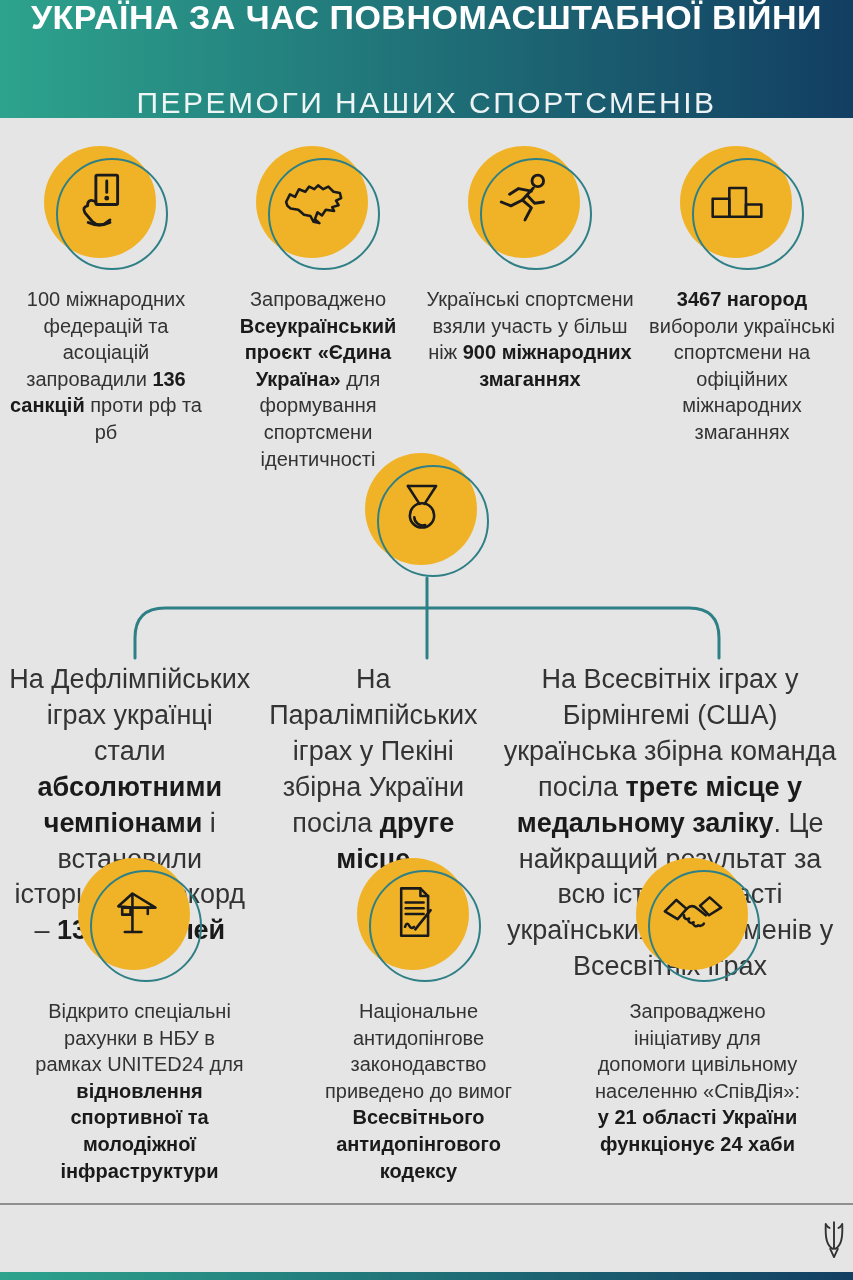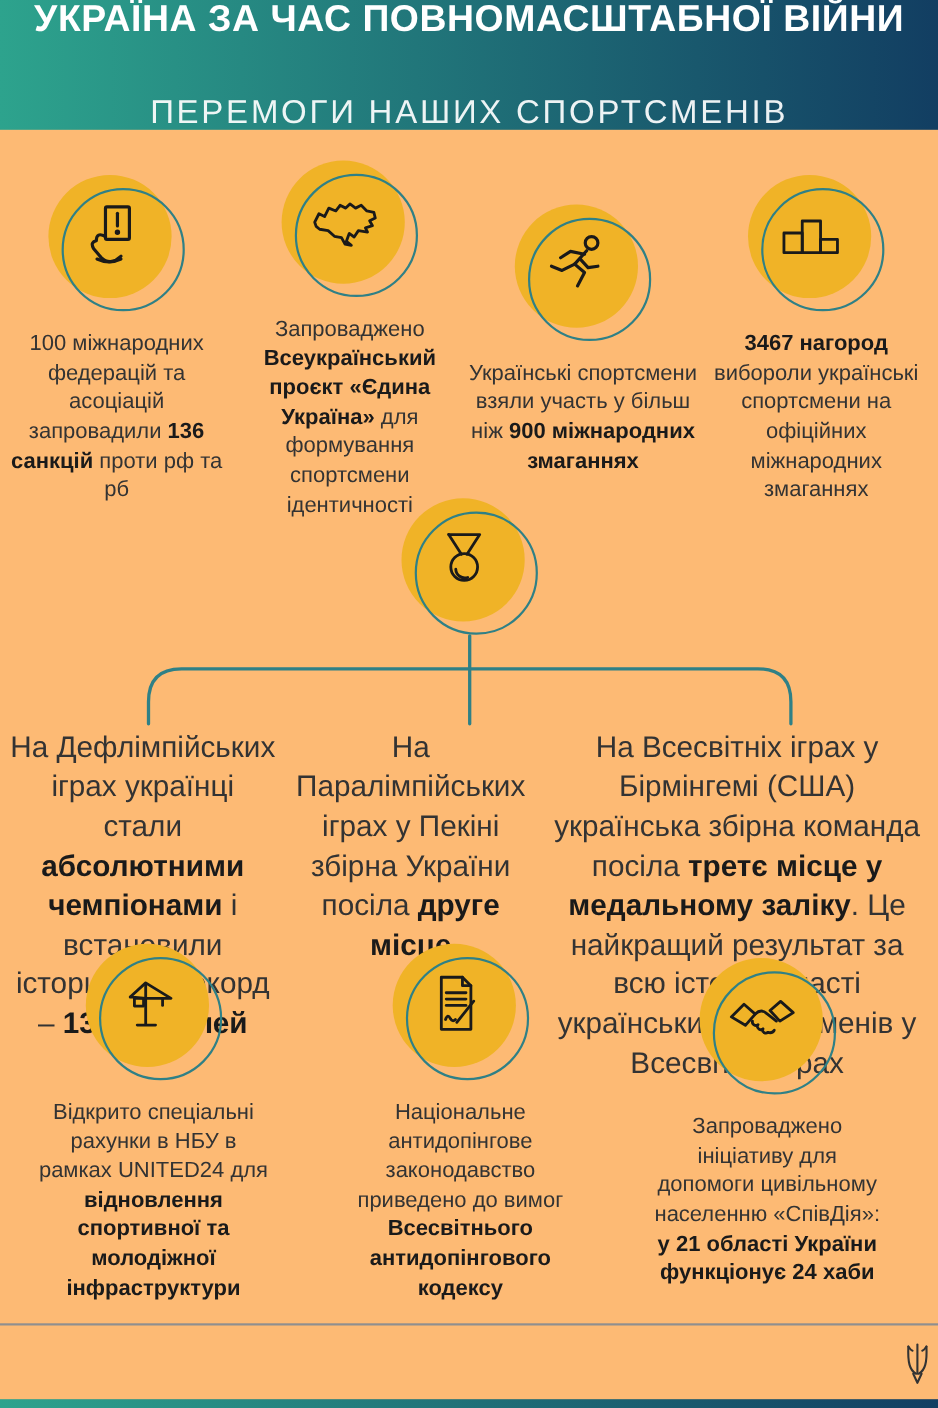--- a/index.html
+++ b/index.html
@@ -1,33 +1,33 @@
 <!DOCTYPE html>
 <html style="--yellow: #F0B327; --teal: #2F8086; --grad-left: #2DA38D; --grad-right: #123E62; --text: #333333;"><head>
 <meta charset="utf-8">
 <style>
   html,body{margin:0;padding:0;background:#fff;}
-  .page{position:relative;width:853px;height:1280px;background:#fdba74;overflow:hidden;
+  .page{position:relative;width:853px;height:1280px;background:#e5e5e5;overflow:hidden;
         font-family:"Liberation Sans",sans-serif;color:var(--text,#333);}
   
   .header{position:absolute;top:0;left:0;right:0;height:118px;
           background:linear-gradient(90deg,var(--grad-left,#2DA38D),var(--grad-right,#123E62));
           display:flex;flex-direction:column;align-items:center;justify-content:center;gap:4px;}
   .header .title{color:#fff;font-weight:800;font-size:34px;letter-spacing:.5px;white-space:nowrap;line-height:1.1;}
   .header .subtitle{color:rgba(255,255,255,.92);font-weight:300;font-size:30px;letter-spacing:2.5px;white-space:nowrap;line-height:1.1;margin-top:45px;}
   
   .badge{position:relative;width:124px;height:124px;flex:0 0 auto;}
   .badge .disc{position:absolute;left:0;top:0;width:112px;height:112px;border-radius:50%;
                background:var(--yellow,#F0B327);}
   .badge .ring{position:absolute;right:0;bottom:0;width:112px;height:112px;border-radius:50%;
                border:2.5px solid var(--teal,#2F8086);box-sizing:border-box;}
   .badge svg{position:absolute;left:25px;top:24px;width:64px;height:64px;stroke:#1a1a1a;fill:none;
              stroke-width:4.5;stroke-linecap:round;stroke-linejoin:round;}
   
-  .icons-row{position:absolute;left:0;right:16px;display:flex;align-items:center;}
+  .icons-row{position:absolute;left:0;right:16px;display:flex;}
   .feature{flex:1 1 0;display:flex;flex-direction:column;align-items:center;}
   .caption{width:212px;margin:16px 0 0 0;text-align:center;font-size:20px;line-height:1.33;color:#333;}
   .caption .b,.midtext .b{font-weight:700;color:#1a1a1a;}
   .row1{top:146px;}
   .row2{top:858px;}
   
   .mid-badge{position:absolute;top:453px;left:50%;transform:translateX(-50%);}
   .connector{position:absolute;top:572px;left:0;width:853px;height:92px;}
   .connector path{stroke:var(--teal,#2F8086);stroke-width:3;fill:none;stroke-linecap:round;}
   .mid-texts{position:absolute;top:662px;left:0;right:0;display:flex;justify-content:space-between;padding:0 8px;box-sizing:border-box;}

